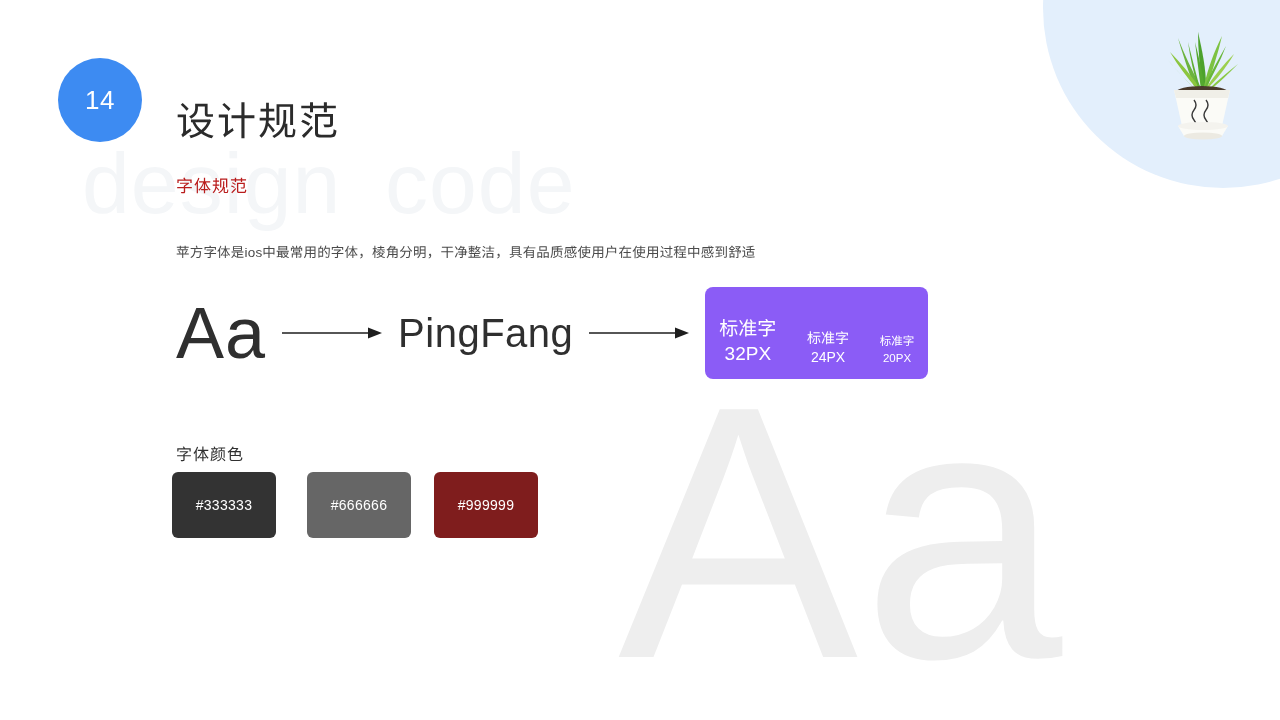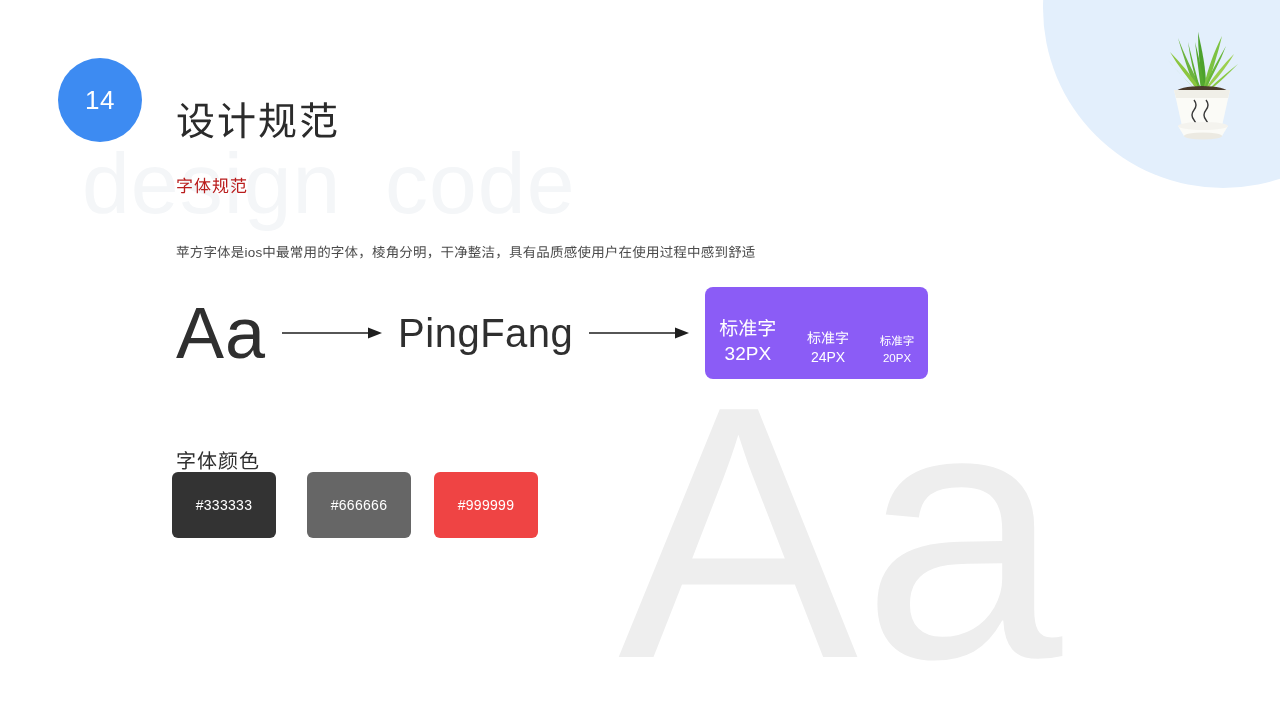--- a/index.html
+++ b/index.html
@@ -180,21 +180,21 @@
   .specimen.s2 .specimen-zh { font-size: 14px; }
   .specimen.s2 .specimen-px { font-size: 14px; }
   .specimen.s3 .specimen-zh { font-size: 11.5px; }
   .specimen.s3 .specimen-px { font-size: 11.5px; }
 
   
   .swatch-title {
     position: absolute;
     left: 176px;
     top: 425px;
-    font-size: 20px;
+    font-size: 16px;
     font-weight: 400;
     color: #303030;
     letter-spacing: 1px;
   }
 
   .swatch-row {
     position: absolute;
     left: 172px;
     top: 472px;
     display: flex;
@@ -304,18 +304,18 @@
   </div>
 
   <h3 class="swatch-title">字体颜色</h3>
   <div class="swatch-row">
     <div class="swatch" style="background-color: rgb(51, 51, 51);">
       <span class="swatch-label">#333333</span>
     </div>
     <div class="swatch" style="background-color: rgb(102, 102, 102); margin-left: 8px;">
       <span class="swatch-label">#666666</span>
     </div>
-    <div class="swatch" style="background-color: #ef4444;">
+    <div class="swatch" style="background-color: #7f1d1d;">
       <span class="swatch-label">#999999</span>
     </div>
   </div>
 
 </div>
 
 </body></html>

